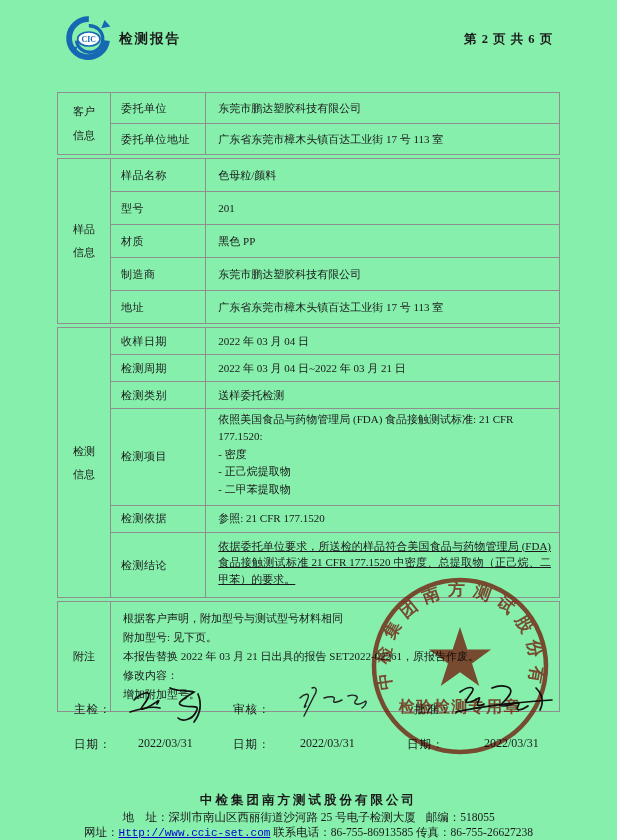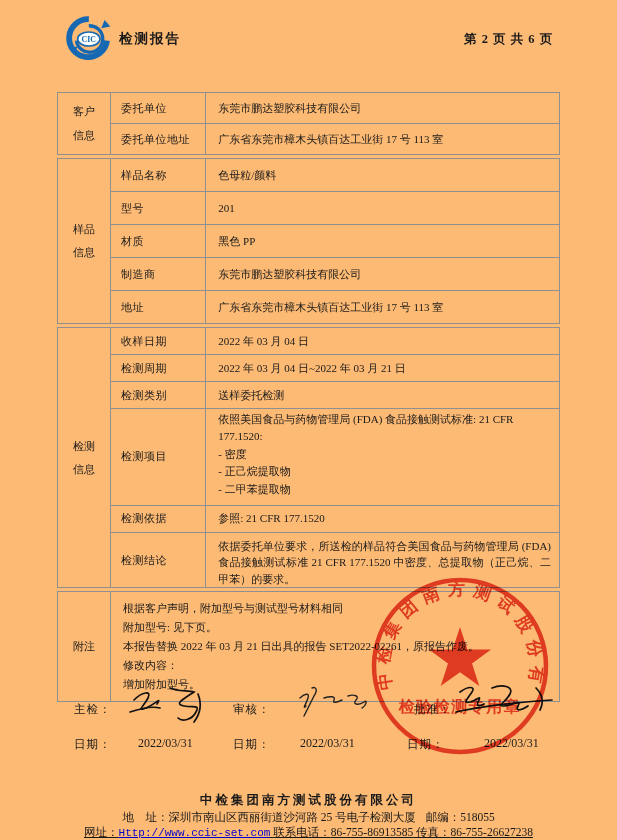--- a/index.html
+++ b/index.html
@@ -1,52 +1,52 @@
 <!DOCTYPE html>
 <html><head>
 <meta charset="utf-8">
 <style>
   * { margin:0; padding:0; box-sizing:border-box; }
   html,body { background:#ffffff; }
   .page {
-    position:relative; width:617px; height:840px; background:#fdba74;
+    position:relative; width:617px; height:840px; background:#86efac;
     font-family:"Liberation Serif","DejaVu Serif",serif; color:#1a1a1a;
     overflow:hidden;
   }
   
   .hdr-logo { position:absolute; left:63px; top:15px; width:50px; height:48px; }
   .hdr-title { position:absolute; left:119px; top:30px; font-size:13.5px; font-weight:bold; letter-spacing:2px; }
   .hdr-no { position:absolute; left:236px; top:31px; font-size:12.5px; font-weight:bold; }
   .hdr-page { position:absolute; left:464px; top:31px; font-size:12.5px; font-weight:bold; letter-spacing:1px; }
   
   .tables { position:absolute; left:57px; top:92px; width:503px; }
   table { border-collapse:collapse; width:503px; table-layout:fixed; margin-bottom:3px; }
   td { border:1px solid #8f8f8f; font-size:11px; vertical-align:middle; }
   col.c1 { width:53px; } col.c2 { width:95px; } col.c3 { width:353px; }
   td.sec { text-align:center; white-space:pre-line; line-height:2.1; }
   td.lbl { padding-left:10px; letter-spacing:0.5px; }
   td.val { padding:4px 8px 4px 12px; }
   .h31 td { height:31px; } .h33 td { height:33px; } .h27 td { height:27px; }
   td.pre { white-space:pre-line; }
   td.items { line-height:1.58; padding-top:2px; padding-bottom:7px; }
-  td.concl { line-height:1.5; text-align:justify; padding-top:5px; padding-bottom:0; }
+  td.concl { line-height:1.5; text-align:justify; padding-top:5px; padding-bottom:10px;text-decoration:underline; }
   td.note { line-height:1.73; padding-top:7px; padding-bottom:7px; }
   
   .sig-label { position:absolute; font-size:11.5px; letter-spacing:1px; }
   .sig-svg { position:absolute; }
   .date-label { position:absolute; font-size:11.5px; letter-spacing:1px; }
   .date-val { position:absolute; font-size:12px; }
   
   .stamp { position:absolute; left:366px; top:575px; width:190px; height:185px;
            opacity:0.88; mix-blend-mode:multiply; }
   
   .ft-company { position:absolute; left:0; top:792px; width:617px; text-align:center;
                 font-size:12.5px; font-weight:bold; letter-spacing:3px; }
   .ft-line2 { position:absolute; left:0; top:810px; width:617px; text-align:center; font-size:11.5px; }
-  .ft-line3 { position:absolute; left:0; top:825px; width:617px; text-align:center; font-size:11.5px;text-decoration:underline; }
+  .ft-line3 { position:absolute; left:0; top:825px; width:617px; text-align:center; font-size:11.5px; }
   .ft-link { font-family:"Liberation Mono","DejaVu Sans Mono",monospace; font-size:11px;
              color:#0000cc; text-decoration:underline; }
   .gap { display:inline-block; width:10px; }
 </style>
 </head>
 <body>
 
 <div class="page">
 
   <svg class="hdr-logo" viewBox="0 0 60 58">

